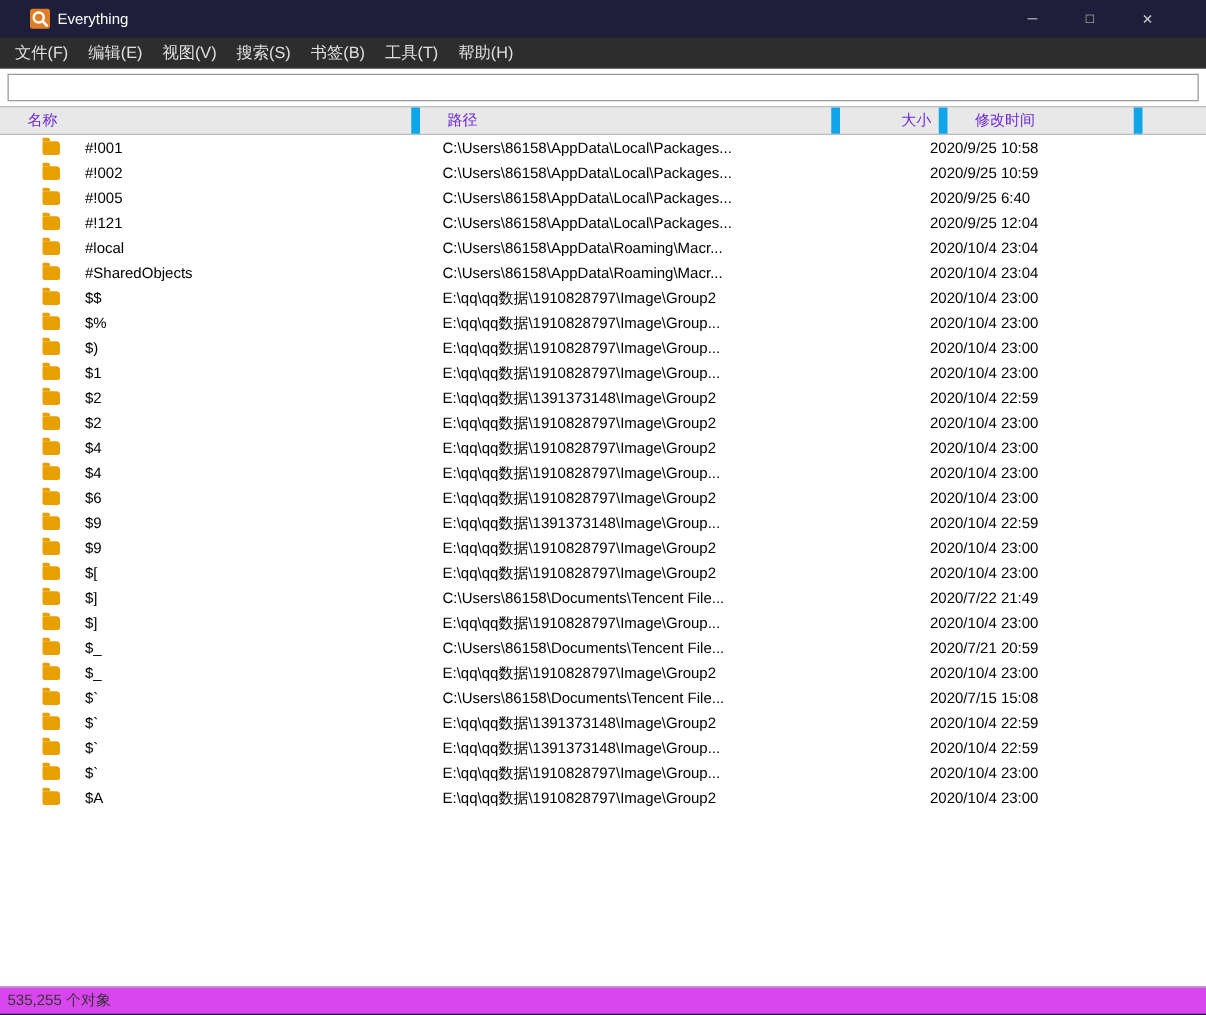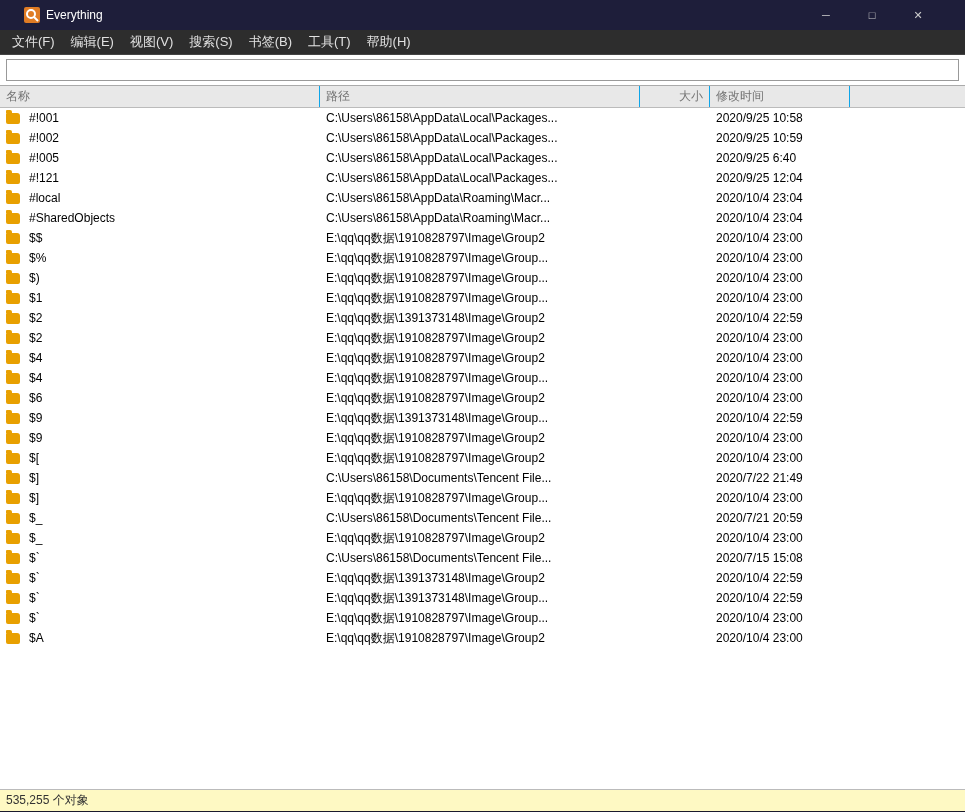--- a/index.html
+++ b/index.html
@@ -100,27 +100,28 @@
       display: flex;
       background: #e8e8e8;
       border-bottom: 1px solid #bbb;
       height: 22px;
       align-items: center;
       padding: 0;
     }
     .col-header {
       font-size: 12px;
       font-weight: normal;
-      color: #737373;
+      color: #6d28d9;
       padding: 2px 6px;
-      border-right: 1px solid #0ea5e9;
+      border-right: 7px solid #0ea5e9;
       height: 100%;
       display: flex;
       align-items: center;
       cursor: pointer;
+      margin-left: 16px;
     }
     .col-name { width: 320px; }
     .col-path { width: 320px; }
     .col-size { width: 70px; justify-content: flex-end; }
     .col-modified { width: 140px; }
 
     
     #file-list {
       flex: 1;
       overflow-y: scroll;
@@ -137,21 +138,22 @@
       padding: 1px 6px;
       overflow: hidden;
       white-space: nowrap;
       text-overflow: ellipsis;
       font-size: 12px;
     }
     .cell-name {
       width: 320px;
       display: flex;
       align-items: center;
-      gap: 9px;
+      gap: 20px;
+      margin-left: 28px;
     }
     .folder-icon {
       width: 14px;
       height: 11px;
       background: #e8a000;
       border-radius: 1px 3px 2px 2px;
       flex-shrink: 0;
       position: relative;
       display: inline-block;
     }
@@ -169,21 +171,21 @@
     .cell-size { width: 70px; text-align: right; padding-right: 8px; }
     .cell-modified { width: 140px; }
 
     
     #file-list::-webkit-scrollbar { width: 14px; }
     #file-list::-webkit-scrollbar-track { background: #f0f0f0; }
     #file-list::-webkit-scrollbar-thumb { background: #c0c0c0; border: 2px solid #f0f0f0; }
 
     
     #status-bar {
-      background: #fef9c3;
+      background: #d946ef;
       border-top: 1px solid #bbb;
       height: 22px;
       display: flex;
       align-items: center;
       padding: 0 6px;
       font-size: 12px;
       color: #333;
     }
   </style>
 </head>

